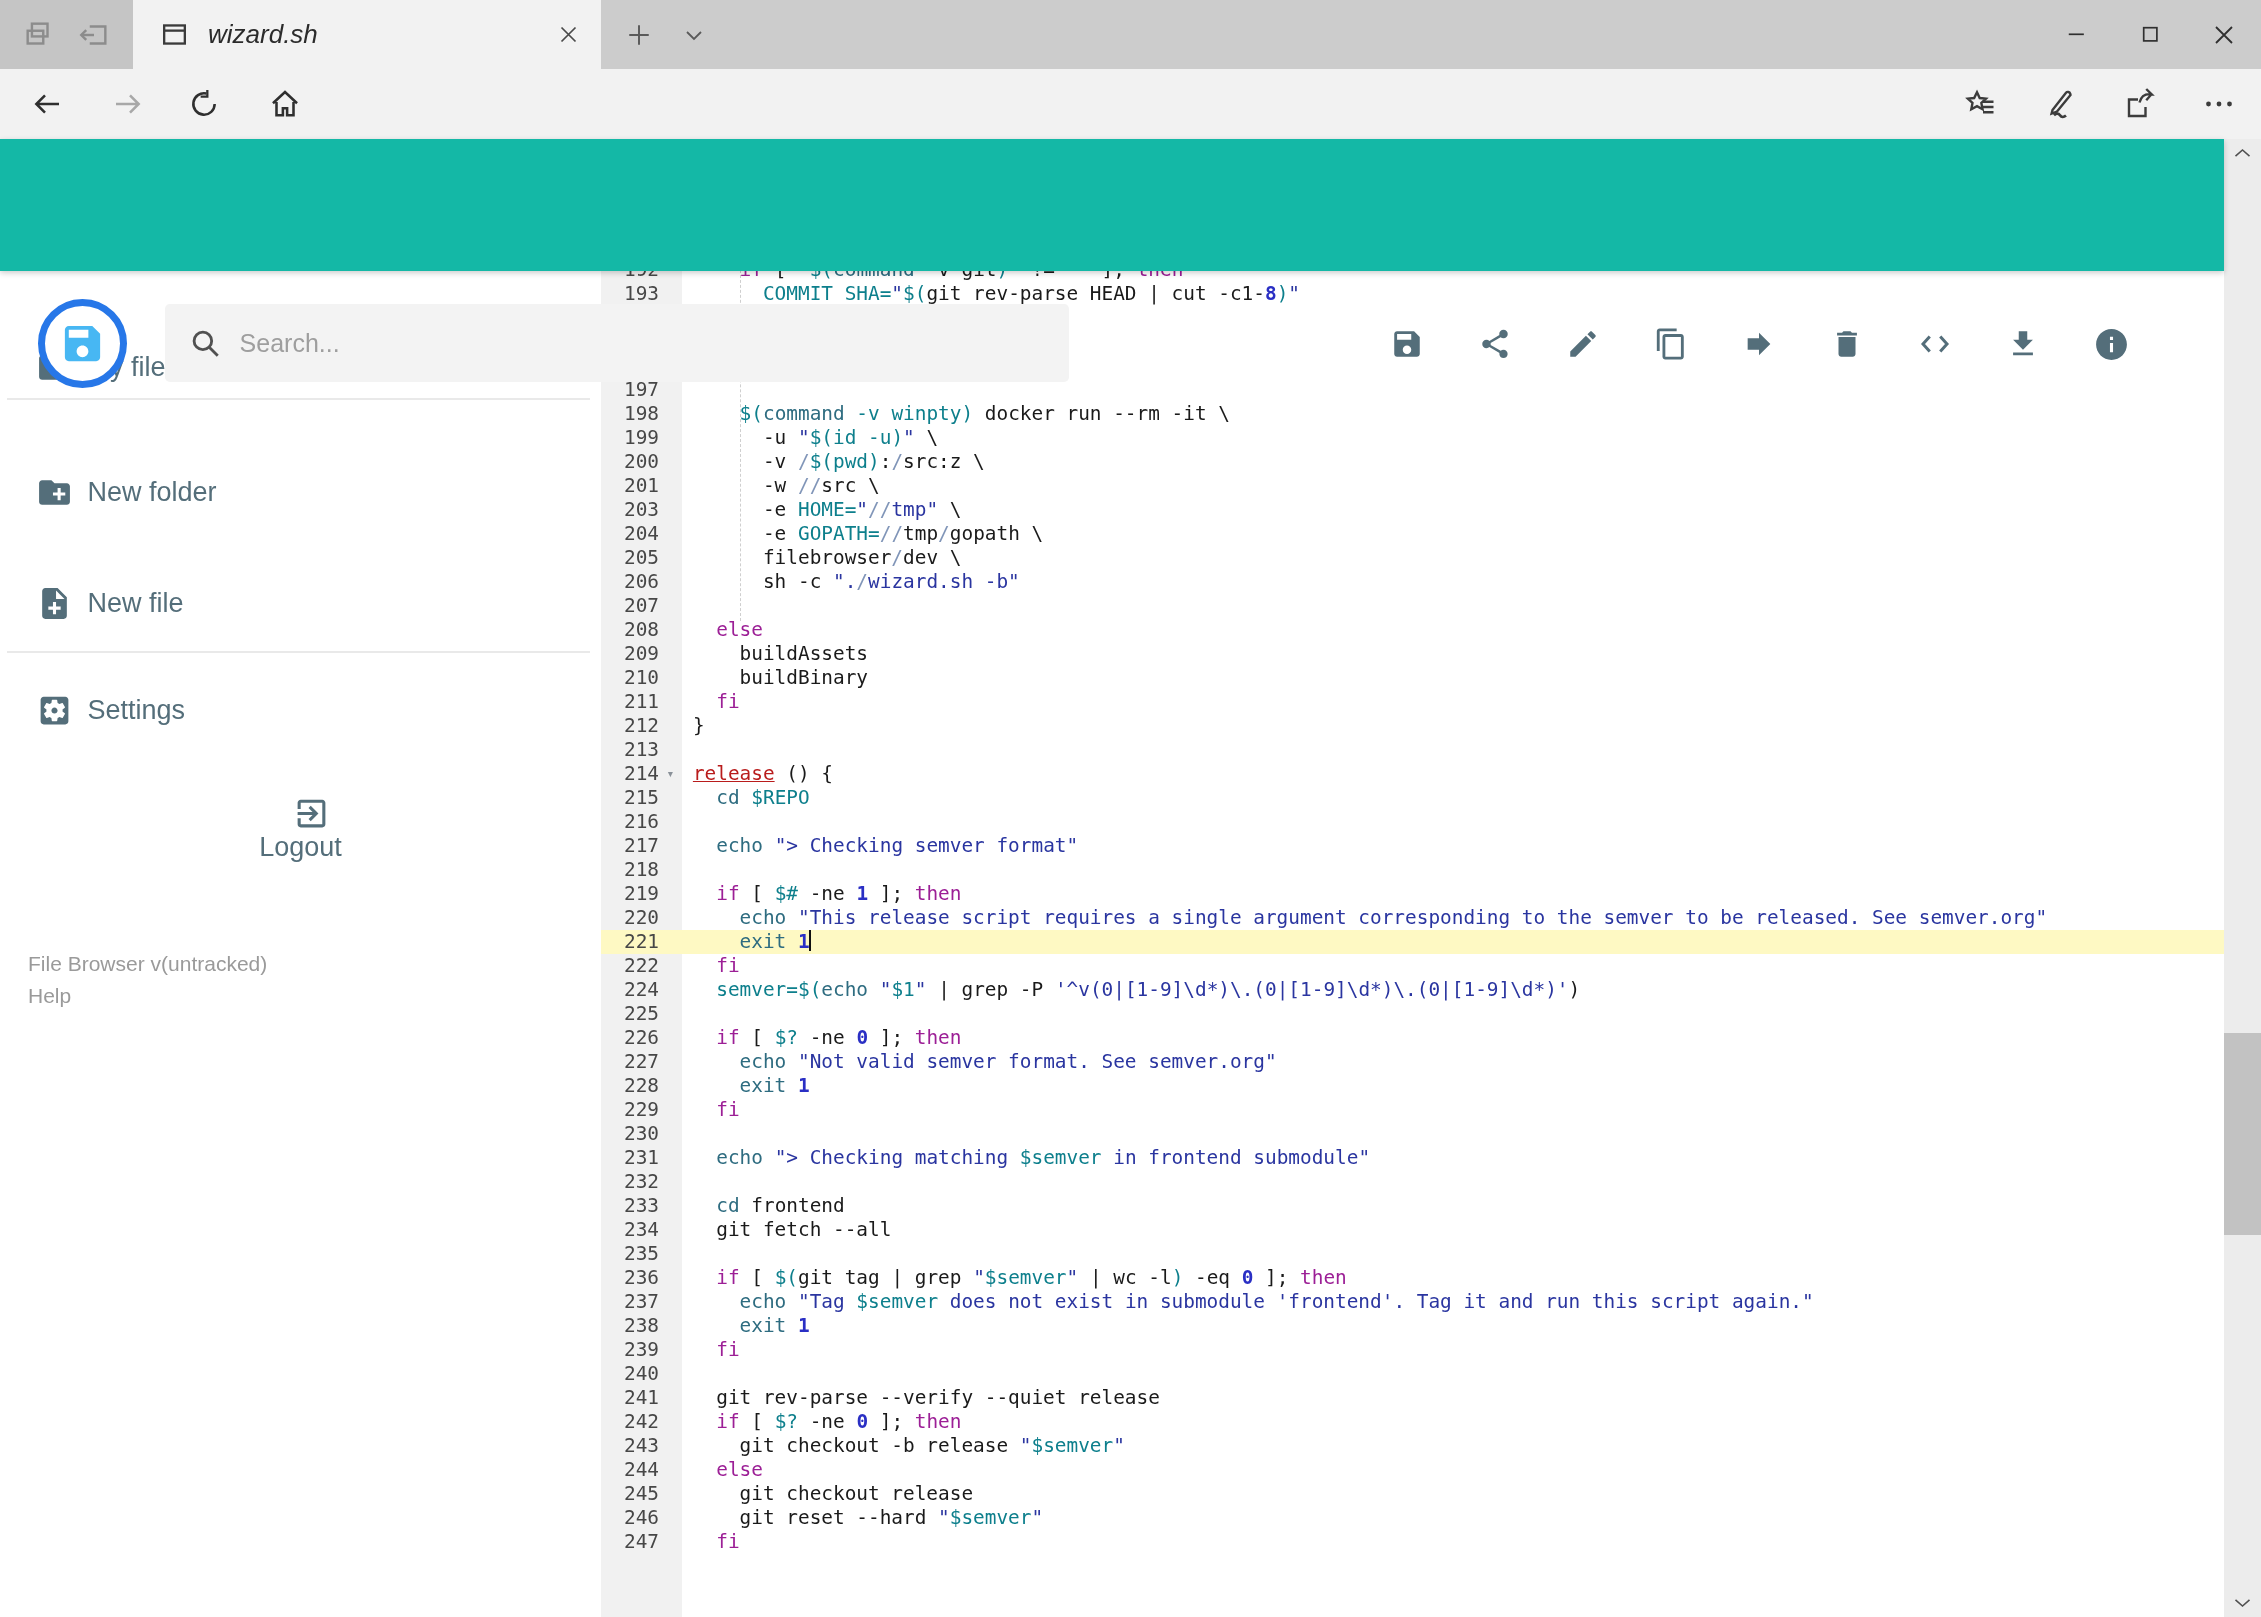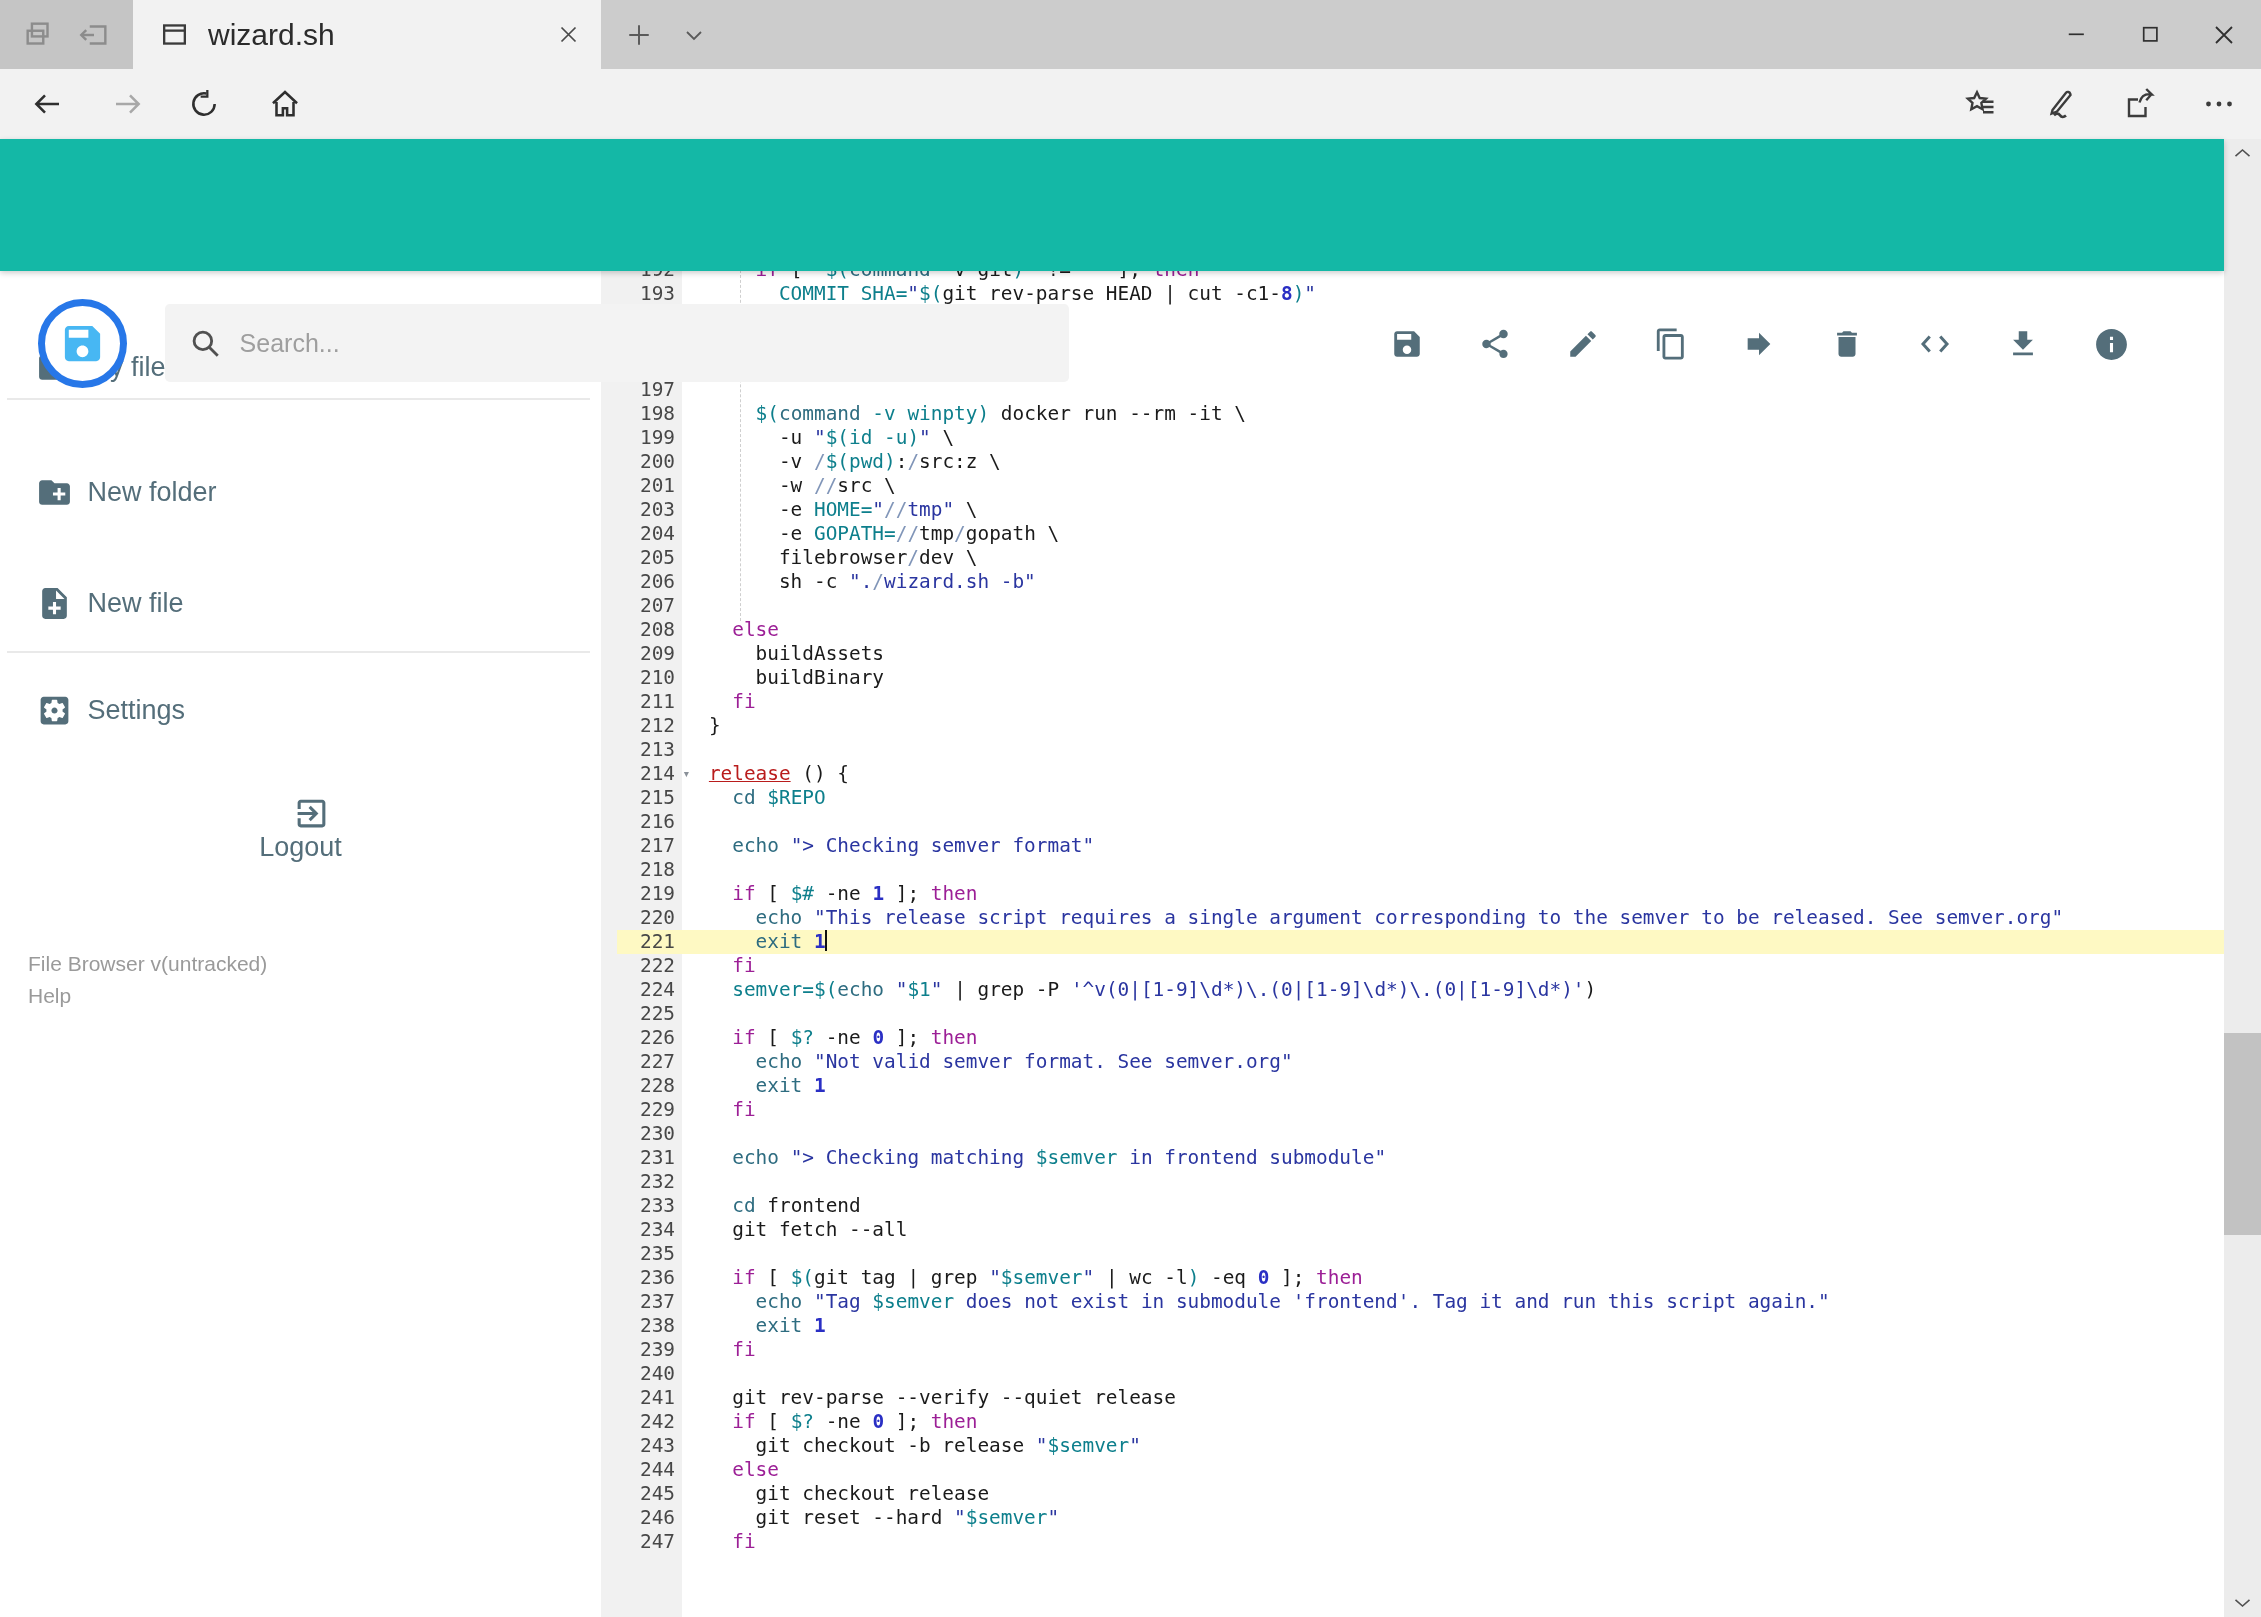--- a/index.html
+++ b/index.html
@@ -6,21 +6,21 @@
   .stage{position:relative;width:2261px;height:1617px;background:#fff;overflow:hidden;
          font-family:"Liberation Sans",sans-serif;box-shadow:inset 0 0 0 0.8px #3a3a3a;}
   svg{display:block;}
 
   
   .tabstrip{position:absolute;left:0;top:0;width:100%;height:69px;background:#cccccc;}
   .tabstrip-left{position:absolute;left:0;top:0;width:133px;height:69px;background:#c5c5c5;
                  display:flex;align-items:center;justify-content:space-evenly;}
   .tab{position:absolute;left:133px;top:0;width:468px;height:69px;background:#f2f2f2;
        display:flex;align-items:center;}
-  .tab-title{font-size:30px;color:#2b2b2b;margin-left:18px;flex:1;}
+  .tab-title{font-size:26px;color:#2b2b2b;margin-left:18px;flex:1;font-style:italic;}
   .icon-btn{display:flex;align-items:center;justify-content:center;cursor:default;}
   .newtab{position:absolute;left:610px;top:0;width:57px;height:69px;}
   .tabchev{position:absolute;left:668px;top:0;width:52px;height:69px;}
   .wincontrols{position:absolute;right:0;top:0;height:69px;display:flex;}
   .winbtn{width:74px;height:69px;display:flex;align-items:center;justify-content:center;}
 
   
   .addressbar{position:absolute;left:0;top:69px;width:100%;height:70px;background:#f2f2f2;}
   .nav-ic{position:absolute;top:0;height:70px;width:65px;display:flex;align-items:center;justify-content:center;}
   .urlbox{position:absolute;left:365px;top:78px;width:1540px;height:52px;background:#fff;
@@ -52,21 +52,21 @@
   .side-item{position:absolute;left:0;width:601px;height:73px;display:flex;align-items:center;}
   .side-item .s-ic{margin:0 14.5px 0 36px;}
   .side-label{font-size:27px;color:#546e7a;}
   .side-div{position:absolute;left:6.5px;width:583px;height:1.6px;background:#e9e9e9;}
   .side-footer{position:absolute;left:28px;font-size:21px;color:#9a9a9a;line-height:32px;}
 
   
   .editor{position:absolute;left:601px;top:270px;right:37px;bottom:0;background:#fff;overflow:hidden;}
   .gutter-bg{position:absolute;left:0;top:0;bottom:0;width:81px;background:#f1f1f1;}
   .indent-guide{position:absolute;left:139px;top:0;height:351px;width:0;border-left:0.8px dashed #cfcfcf;z-index:3;}
-  .code-scroller{position:absolute;left:16px;right:0;top:-12px;z-index:2;}
+  .code-scroller{position:absolute;left:0;right:0;top:-12px;z-index:2;}
   .cm-line{position:relative;display:flex;height:24px;line-height:24px;
            font-family:"DejaVu Sans Mono",monospace;font-size:19.4px;white-space:pre;}
   .cm-line.active{background:#fef9c3;}
   .ln{flex:none;width:58px;text-align:right;color:#474747;}
   .fold{flex:none;width:22.6px;text-align:center;color:#8a9199;font-size:13px;}
   .lt{flex:none;padding-left:11.3px;color:#1a1a1a;}
   .tk-t{color:#1a1a1a;}
   .tk-k{color:#9c1f96;}
   .tk-b{color:#2e6c80;}
   .tk-f{color:#b91c1c;text-decoration:underline;}

